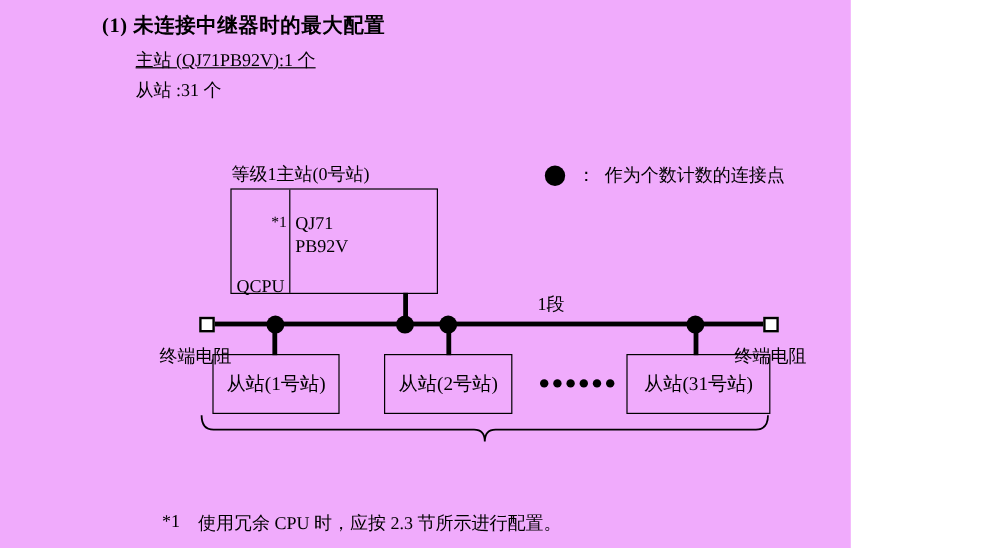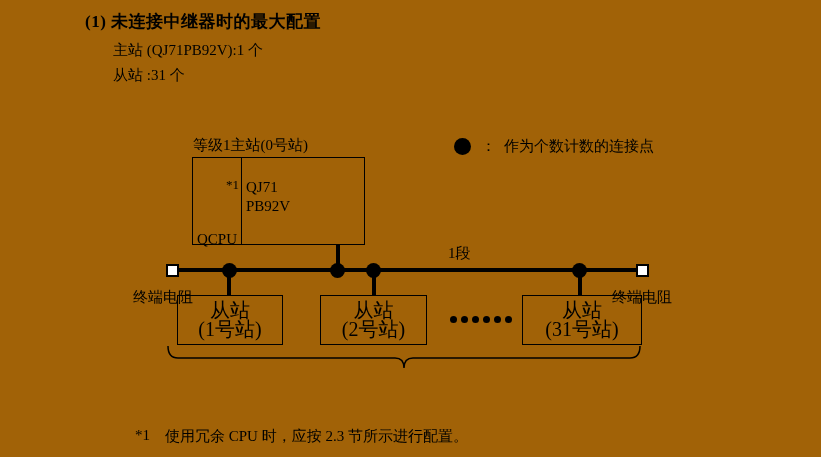--- a/index.html
+++ b/index.html
@@ -1,32 +1,32 @@
 <!DOCTYPE html>
 <html><head>
 <meta charset="utf-8">
 <style>
   html,body{margin:0;padding:0;background:#fff;}
   .page{
     position:relative;
-    width:821px;height:457px;
-    background:#a16207;
+    width:709px;height:457px;
+    background:#f0abfc;
     color:#000;
     font-family:"Liberation Serif","DejaVu Serif",serif;
     overflow:hidden;
   }
   .abs{position:absolute;}
   .title{
     left:85px;top:10px;
     font-size:17px;font-weight:bold;
     letter-spacing:0.5px;
     white-space:nowrap;
   }
   .spec{font-size:15px;white-space:nowrap;}
-  .spec1{left:113px;top:41px;}
+  .spec1{left:113px;top:41px;text-decoration:underline;}
   .spec2{left:113px;top:66px;}
 
   
   .legend{left:454px;top:137px;display:flex;align-items:center;}
   .legend-dot{width:17px;height:17px;border-radius:50%;background:#000;flex:0 0 auto;}
   .legend-sep{font-size:15px;margin:0 8px 0 10px;}
   .legend-text{font-size:15px;white-space:nowrap;}
 
   
   .master-label{left:193px;top:136px;font-size:15px;white-space:nowrap;}
@@ -68,22 +68,22 @@
   .dot-4{left:572px;top:263px;}
   .slave-drop{width:4px;top:270px;height:26px;}
   .drop-1{left:227px;}
   .drop-2{left:372px;}
   .drop-3{left:578px;}
 
   
   .slave-box{
     border:1.5px solid #000;box-sizing:border-box;
     top:295px;height:50px;
-    display:flex;flex-direction:column;align-items:center;justify-content:center;
-    font-size:20px;line-height:19px;text-align:center;
+    display:flex;flex-direction:row;align-items:center;justify-content:center;
+    font-size:16px;line-height:19px;text-align:center;
   }
   .slave-1{left:177px;width:106px;}
   .slave-2{left:320px;width:107px;}
   .slave-3{left:522px;width:120px;}
 
   .ellipsis{left:450px;top:316px;display:flex;gap:4px;align-items:center;}
   .ellipsis i{width:7px;height:7px;border-radius:50%;background:#000;display:block;}
 
   .brace-svg{left:160px;top:344px;}
   .brace-label{left:344px;top:378px;width:120px;text-align:center;font-size:15px;white-space:nowrap;}

